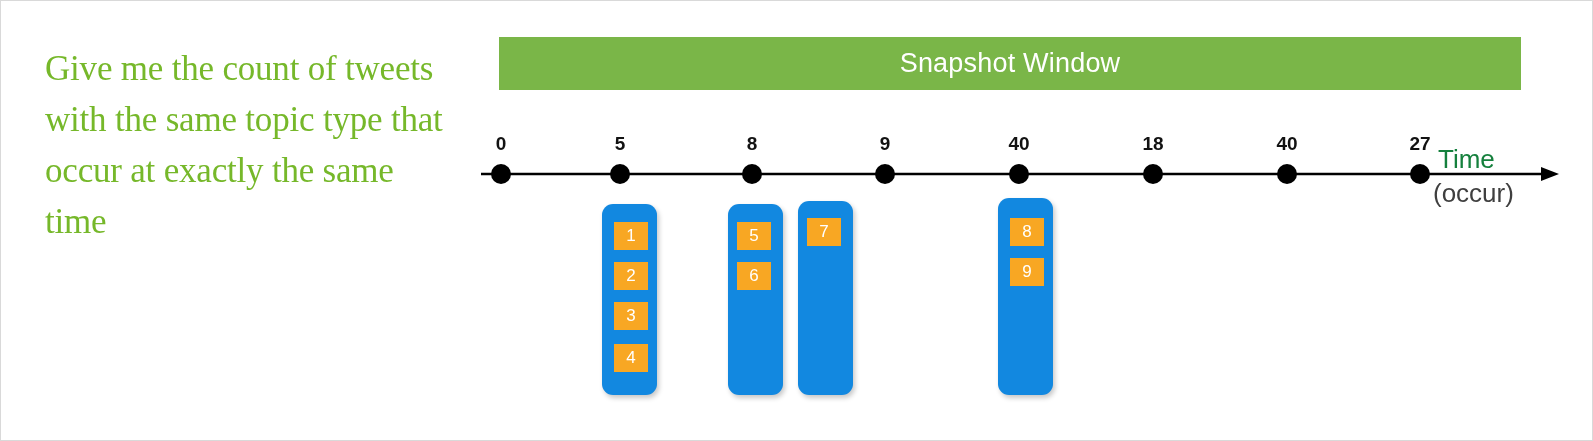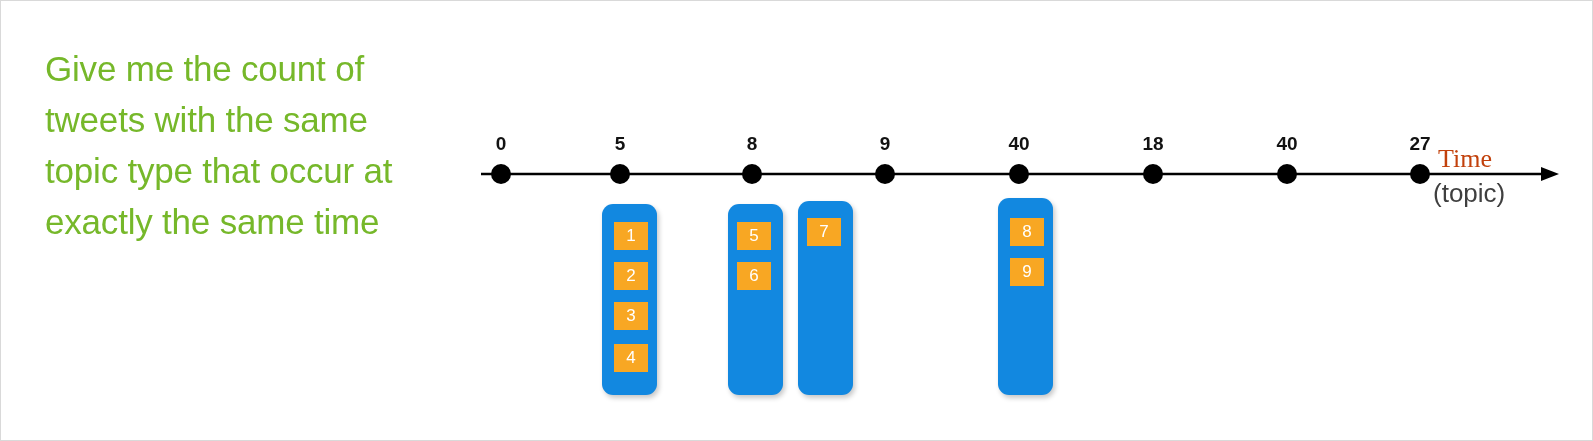--- a/index.html
+++ b/index.html
@@ -22,21 +22,21 @@
 
   
   #prompt-text {
     position: absolute;
     left: 44px;
     top: 42px;
     width: 400px;
     font-size: 35px;
     line-height: 51px;
     color: #76B82A;
-    font-family: Liberation Sans, sans-serif;
+    font-family: Liberation Serif, serif;
     white-space: pre-wrap;
     letter-spacing: -0.2px;
   }
 
   
   #snapshot-banner {
     position: absolute;
     left: 498px;
     top: 36px;
     width: 1022px;
@@ -69,22 +69,22 @@
     font-weight: bold;
     color: #121212;
     font-family: "Liberation Sans", sans-serif;
     top: 132px;
   }
   #axis-title-main {
     position: absolute;
     left: 1437px;
     top: 143px;
     font-size: 26px;
-    color: #c2410c;
-    font-family: Liberation Serif, serif;
+    color: #15803d;
+    font-family: Liberation Sans, sans-serif;
   }
   #axis-title-unit {
     position: absolute;
     left: 1432px;
     top: 177px;
     font-size: 26px;
     color: #3f3f3f;
     font-family: "Liberation Sans", sans-serif;
   }
 
@@ -106,20 +106,23 @@
     font-family: "Liberation Sans", sans-serif;
   }
 </style>
 </head>
 <body>
 
 <div id="canvas">
 
   <div id="prompt-text">Give me the count of tweets with the same topic type that occur at exactly the same time</div>
 
+  <div id="snapshot-banner">
+    <span id="snapshot-banner-label">Snapshot Window</span>
+  </div>
 
   <svg id="timeline" viewBox="0 0 1593 441" width="1593" height="441" xmlns="http://www.w3.org/2000/svg">
     <line x1="480" y1="173" x2="1548" y2="173" stroke="#000000" stroke-width="2.4"></line>
     <polygon points="1540,166 1558,173 1540,180" fill="#000000"></polygon>
     <g>
       <circle cx="500" cy="173" r="10" fill="#000000"></circle>
       <circle cx="619" cy="173" r="10" fill="#000000"></circle>
       <circle cx="751" cy="173" r="10" fill="#000000"></circle>
       <circle cx="884" cy="173" r="10" fill="#000000"></circle>
       <circle cx="1018" cy="173" r="10" fill="#000000"></circle>
@@ -132,21 +135,21 @@
   <div class="tick-label" style="left:500px">0</div>
   <div class="tick-label" style="left:619px">5</div>
   <div class="tick-label" style="left:751px">8</div>
   <div class="tick-label" style="left:884px">9</div>
   <div class="tick-label" style="left:1018px">40</div>
   <div class="tick-label" style="left:1152px">18</div>
   <div class="tick-label" style="left:1286px">40</div>
   <div class="tick-label" style="left:1419px">27</div>
 
   <div id="axis-title-main">Time</div>
-  <div id="axis-title-unit">(topic)</div>
+  <div id="axis-title-unit">(occur)</div>
 
   <div id="columns-layer">
       <div class="event-column" style="left: 601px; top: 203px; width: 55px; height: 191px; background: rgb(18, 136, 224);">
         <div class="event-box" style="left: 12px; top: 18px; width: 34px; height: 28px; background: rgb(248, 167, 35); color: rgb(255, 255, 255);">1</div>
         <div class="event-box" style="left: 12px; top: 58px; width: 34px; height: 28px; background: rgb(248, 167, 35); color: rgb(255, 255, 255);">2</div>
         <div class="event-box" style="left: 12px; top: 98px; width: 34px; height: 28px; background: rgb(248, 167, 35); color: rgb(255, 255, 255);">3</div>
         <div class="event-box" style="left: 12px; top: 140px; width: 34px; height: 28px; background: rgb(248, 167, 35); color: rgb(255, 255, 255);">4</div>
       </div>
       <div class="event-column" style="left: 727px; top: 203px; width: 55px; height: 191px; background: rgb(18, 136, 224);">
         <div class="event-box" style="left: 9px; top: 18px; width: 34px; height: 28px; background: rgb(248, 167, 35); color: rgb(255, 255, 255);">5</div>

